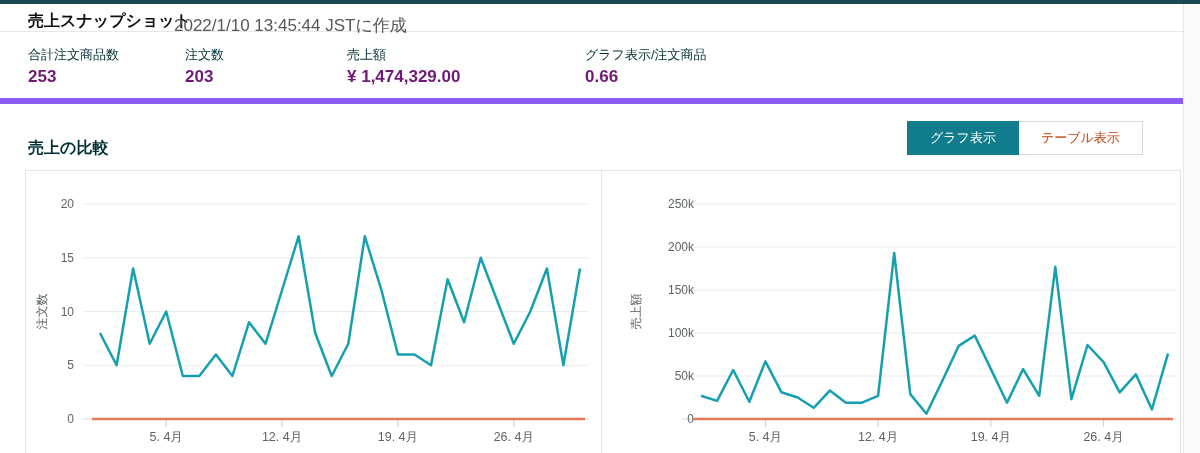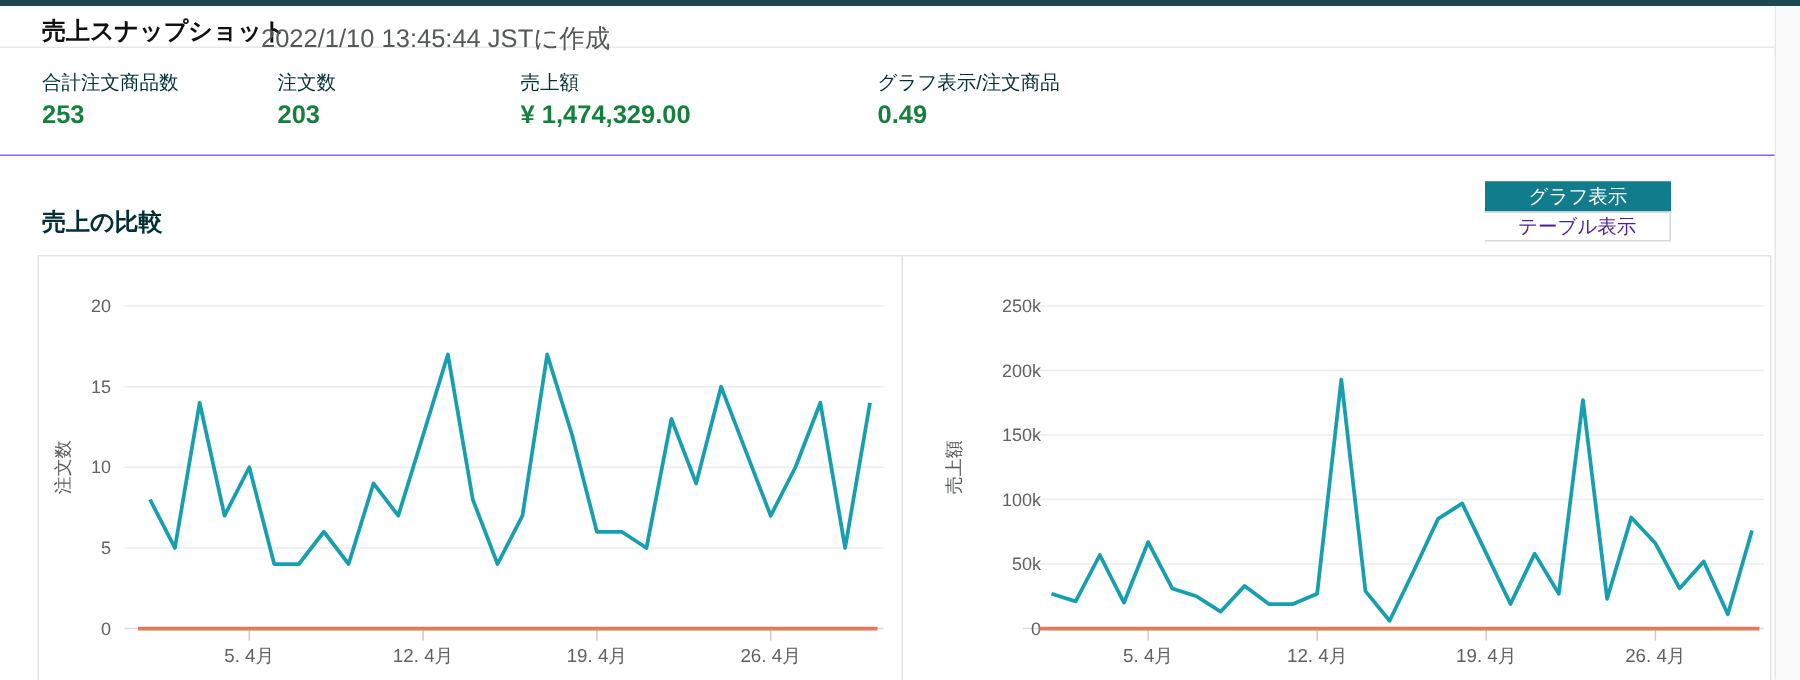--- a/index.html
+++ b/index.html
@@ -8,32 +8,32 @@
   .top-accent { position:absolute; left:0; top:0; width:1200px; height:4px; background:#1b4750; }
   .content-edge { position:absolute; left:1183px; top:4px; width:17px; height:449px;
     background:#fafafa; border-left:1px solid #e7e7e7; }
 
   .header-bar { position:absolute; left:0; top:4px; width:1183px; height:28px; background:#fff;
     border-bottom:1px solid #e7e7e7; }
   .page-title { position:absolute; left:28px; top:7px; font-size:16px; font-weight:bold; color:#0f1111; }
   .page-subtitle { position:absolute; left:174px; top:10px; font-size:17px; color:#565959; }
 
   .stats-row { position:absolute; left:0; top:38px; width:1183px; height:66px; background:#fff;
-    border-bottom:1px solid #8b5cf6; }
+    border-bottom:6px solid #8b5cf6; }
   .stat { position:absolute; top:8px; }
   .stat-label { font-size:13px; color:#002f36; margin-bottom:3px; white-space:nowrap; }
-  .stat-value { font-size:17px; font-weight:bold; color:#15803d; white-space:nowrap; }
+  .stat-value { font-size:17px; font-weight:bold; color:#701a75; white-space:nowrap; }
 
   .section-title { position:absolute; left:28px; top:138px; font-size:16px; font-weight:bold; color:#002f36; }
 
-  .toggle-group { position:absolute; left:990px; top:121px; height:34px; display:flex;flex-direction:column; }
+  .toggle-group { position:absolute; left:907px; top:121px; height:34px; display:flex; }
   .toggle-btn { height:34px; padding:0 22px; font-size:13px; display:flex; align-items:center;
     justify-content:center; cursor:pointer; white-space:nowrap; }
   .toggle-btn.active { background:#107c8c; color:#ffffff; border:1px solid #107c8c; }
-  .toggle-btn.inactive { background:#ffffff; color:#4c1d95; border:1px solid #d5d9d9; border-left:none; }
+  .toggle-btn.inactive { background:#ffffff; color:#c2410c; border:1px solid #d5d9d9; border-left:none; }
 
   .chart-card { position:absolute; left:25px; top:170px; width:1156px; height:300px;
     background:#fff; border:1px solid #e0e4e4; display:flex; }
   .chart-half { position:relative; height:100%; }
   .chart-half.left { width:576px; border-right:1px solid #e0e4e4; }
   .chart-half.right { width:578px; }
   svg text { font-family:"Liberation Sans","DejaVu Sans",sans-serif; }
 </style>
 </head>
 <body>
@@ -54,21 +54,21 @@
   <div class="stat" style="left:185px">
     <div class="stat-label">注文数</div>
     <div class="stat-value">203</div>
   </div>
   <div class="stat" style="left:347px">
     <div class="stat-label">売上額</div>
     <div class="stat-value">¥ 1,474,329.00</div>
   </div>
   <div class="stat" style="left:585px">
     <div class="stat-label">グラフ表示/注文商品</div>
-    <div class="stat-value">0.49</div>
+    <div class="stat-value">0.66</div>
   </div>
 </div>
 
 <div class="section-title">売上の比較</div>
 
 <div class="toggle-group">
   <div class="toggle-btn active">グラフ表示</div>
   <div class="toggle-btn inactive">テーブル表示</div>
 </div>
 

